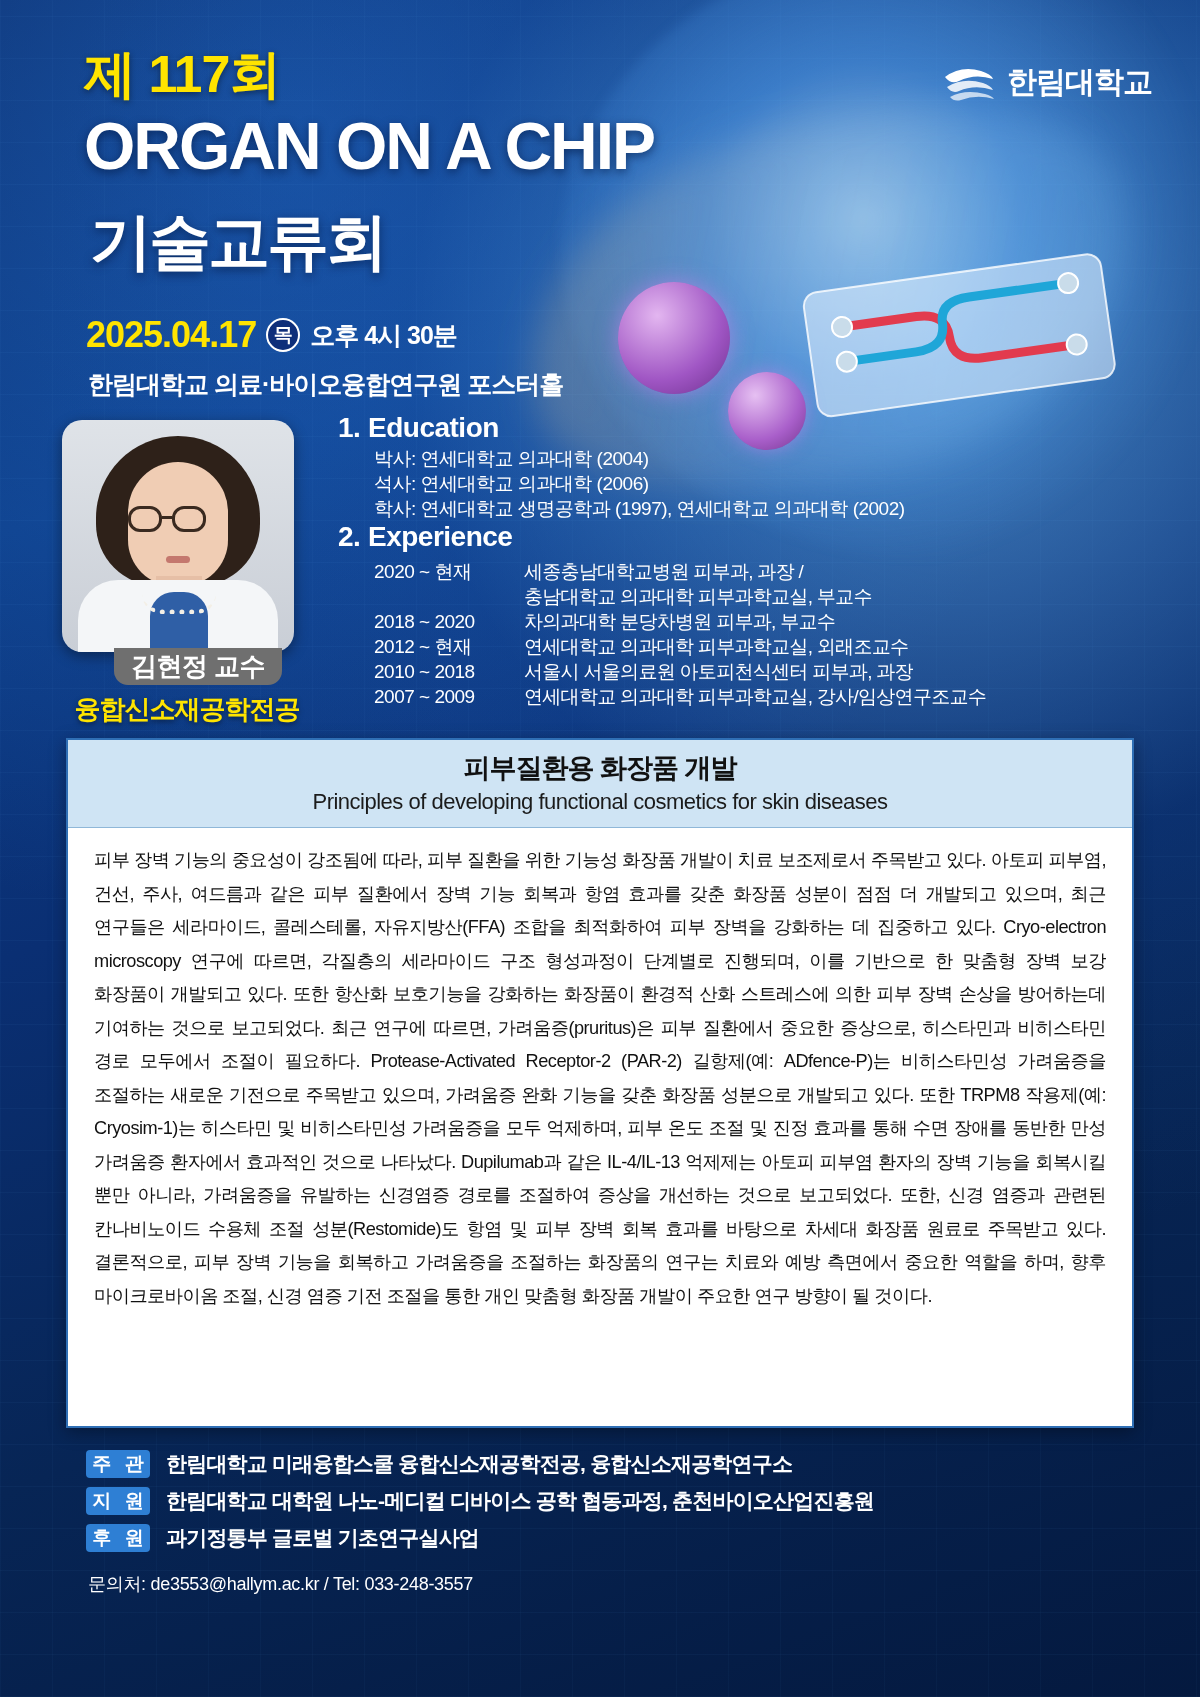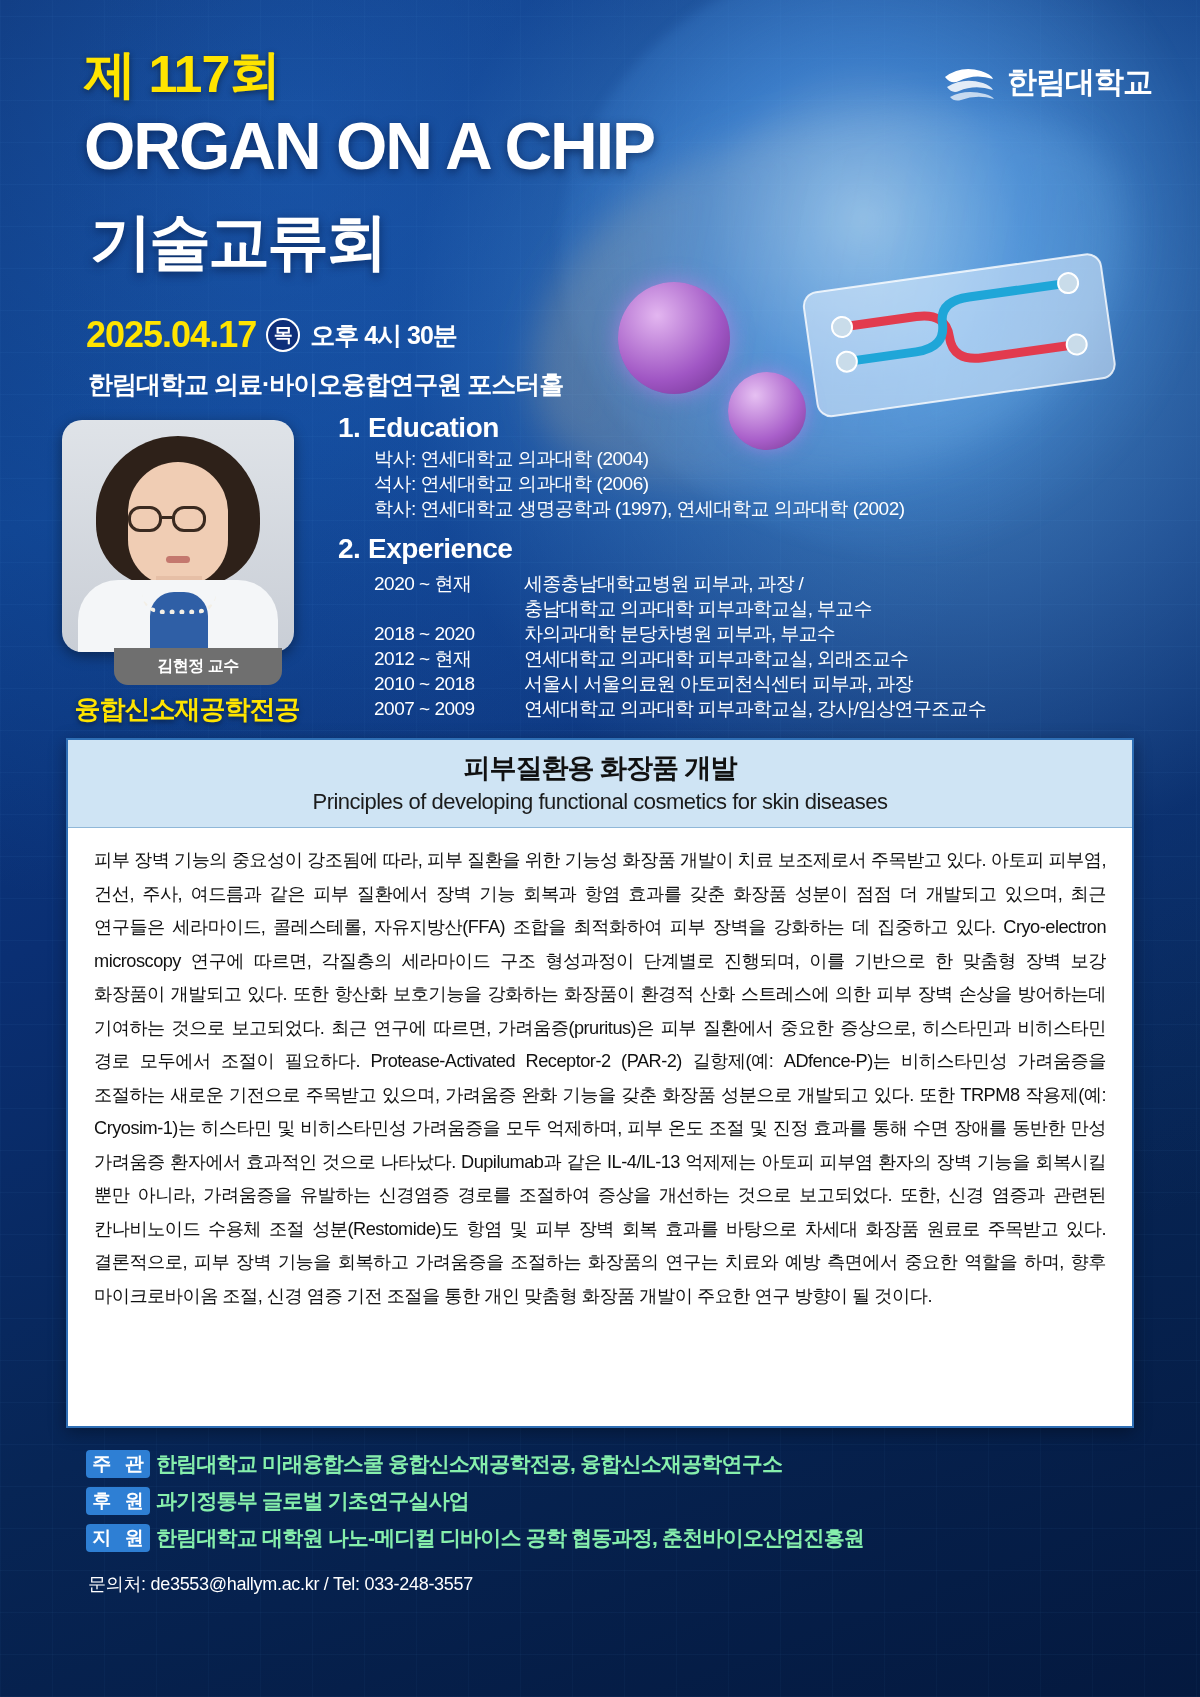--- a/index.html
+++ b/index.html
@@ -139,21 +139,21 @@
   }
   .pf-pearls {
     position: absolute; left: 80px; bottom: 38px; width: 74px; height: 20px;
     border-bottom: 5px dotted #f3efe6; border-radius: 0 0 40px 40px;
   }
   .name-pill {
     position: absolute; left: 52px; top: 228px;
     width: 168px; height: 37px;
     background: #6f6f6f;
     border-radius: 0 0 14px 14px;
-    color: #ffffff; font-size: 16px; font-weight: bold;
+    color: #ffffff; font-size: 26px; font-weight: bold;
     display: flex; align-items: center; justify-content: center;
     letter-spacing: -0.5px;
   }
   .affiliation {
     position: absolute; left: 0; top: 272px; width: 250px;
     text-align: center;
     font-size: 26px; font-weight: bold; color: #ffe400; letter-spacing: -1px;
     text-shadow: 0 2px 5px rgba(0,0,0,0.5);
   }
 
@@ -165,21 +165,21 @@
   }
   .cv-sec-title .num { display: inline-block; width: 30px; }
   .cv-line {
     font-size: 19px; color: #ffffff; letter-spacing: -0.5px;
     line-height: 25px; padding-left: 36px; white-space: nowrap;
   }
   .cv-exp-row { display: flex; padding-left: 36px; line-height: 25px; }
   .cv-exp-period { width: 150px; font-size: 19px; letter-spacing: -0.5px; flex: none; }
   .cv-exp-desc { font-size: 19px; letter-spacing: -0.7px; }
   .cv-block-exp { margin-top: 6px; }
-  .cv-sec-2 { margin-top: 12px; }
+  .cv-sec-2 { }
 
   
   .abstract-wrap {
     position: absolute; left: 66px; top: 738px;
     width: 1068px; height: 690px;
     background: #ffffff;
     border: 2px solid #2f6fb5;
     box-shadow: 0 4px 16px rgba(0,0,0,0.35);
   }
   .abs-head {
@@ -211,22 +211,22 @@
   .f-label {
     width: 64px; height: 28px;
     background: #2e7fd4;
     border-radius: 4px;
     color: #ffffff; font-size: 19px; font-weight: bold;
     display: flex; align-items: center; justify-content: center;
     letter-spacing: 4px; padding-left: 4px;
     flex: none;
   }
   .f-text {
-    margin-left: 6px;
-    font-size: 21px; color: #86efac; letter-spacing: -0.8px; font-weight: bold;
+    margin-left: 16px;
+    font-size: 21px; color: #ffffff; letter-spacing: -0.8px; font-weight: bold;
   }
   .f-contact {
     position: absolute; left: 88px; top: 140px;
     font-size: 18px; color: #ffffff; letter-spacing: -0.3px;
   }
 
   
   .chip {
     position: absolute; right: 70px; top: 250px;
     width: 330px; height: 180px;
@@ -357,22 +357,22 @@
   <div class="abs-body">피부 장벽 기능의 중요성이 강조됨에 따라, 피부 질환을 위한 기능성 화장품 개발이 치료 보조제로서 주목받고 있다. 아토피 피부염, 건선, 주사, 여드름과 같은 피부 질환에서 장벽 기능 회복과 항염 효과를 갖춘 화장품 성분이 점점 더 개발되고 있으며, 최근 연구들은 세라마이드, 콜레스테롤, 자유지방산(FFA) 조합을 최적화하여 피부 장벽을 강화하는 데 집중하고 있다. Cryo-electron microscopy 연구에 따르면, 각질층의 세라마이드 구조 형성과정이 단계별로 진행되며, 이를 기반으로 한 맞춤형 장벽 보강 화장품이 개발되고 있다. 또한 항산화 보호기능을 강화하는 화장품이 환경적 산화 스트레스에 의한 피부 장벽 손상을 방어하는데 기여하는 것으로 보고되었다. 최근 연구에 따르면, 가려움증(pruritus)은 피부 질환에서 중요한 증상으로, 히스타민과 비히스타민 경로 모두에서 조절이 필요하다. Protease-Activated Receptor-2 (PAR-2) 길항제(예: ADfence-P)는 비히스타민성 가려움증을 조절하는 새로운 기전으로 주목받고 있으며, 가려움증 완화 기능을 갖춘 화장품 성분으로 개발되고 있다. 또한 TRPM8 작용제(예: Cryosim-1)는 히스타민 및 비히스타민성 가려움증을 모두 억제하며, 피부 온도 조절 및 진정 효과를 통해 수면 장애를 동반한 만성 가려움증 환자에서 효과적인 것으로 나타났다. Dupilumab과 같은 IL-4/IL-13 억제제는 아토피 피부염 환자의 장벽 기능을 회복시킬 뿐만 아니라, 가려움증을 유발하는 신경염증 경로를 조절하여 증상을 개선하는 것으로 보고되었다. 또한, 신경 염증과 관련된 칸나비노이드 수용체 조절 성분(Restomide)도 항염 및 피부 장벽 회복 효과를 바탕으로 차세대 화장품 원료로 주목받고 있다. 결론적으로, 피부 장벽 기능을 회복하고 가려움증을 조절하는 화장품의 연구는 치료와 예방 측면에서 중요한 역할을 하며, 향후 마이크로바이옴 조절, 신경 염증 기전 조절을 통한 개인 맞춤형 화장품 개발이 주요한 연구 방향이 될 것이다.</div>
 </div>
 
 <div class="footer">
   <div class="footer-rows">
     <div class="f-row">
       <span class="f-label">주 관</span>
       <span class="f-text">한림대학교 미래융합스쿨 융합신소재공학전공, 융합신소재공학연구소</span>
     </div>
     <div class="f-row">
+      <span class="f-label">지 원</span>
+      <span class="f-text">한림대학교 대학원 나노-메디컬 디바이스 공학 협동과정, 춘천바이오산업진흥원</span>
+    </div>
+    <div class="f-row">
       <span class="f-label">후 원</span>
       <span class="f-text">과기정통부 글로벌 기초연구실사업</span>
     </div>
-    <div class="f-row">
-      <span class="f-label">지 원</span>
-      <span class="f-text">한림대학교 대학원 나노-메디컬 디바이스 공학 협동과정, 춘천바이오산업진흥원</span>
-    </div>
   </div>
   <div class="f-contact">문의처: de3553@hallym.ac.kr / Tel: 033-248-3557</div>
 </div>
 
 </body></html>

